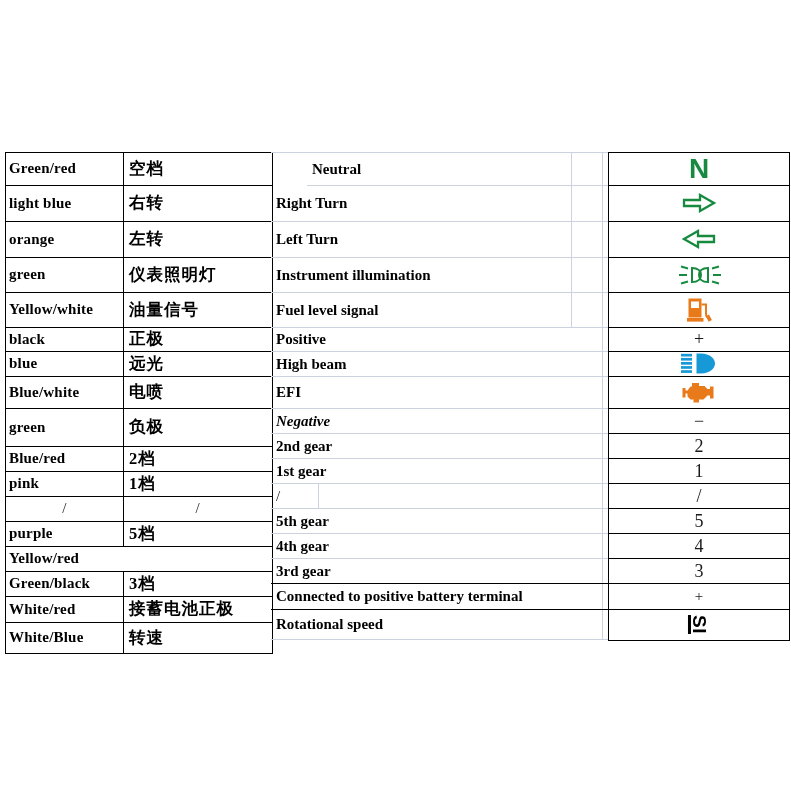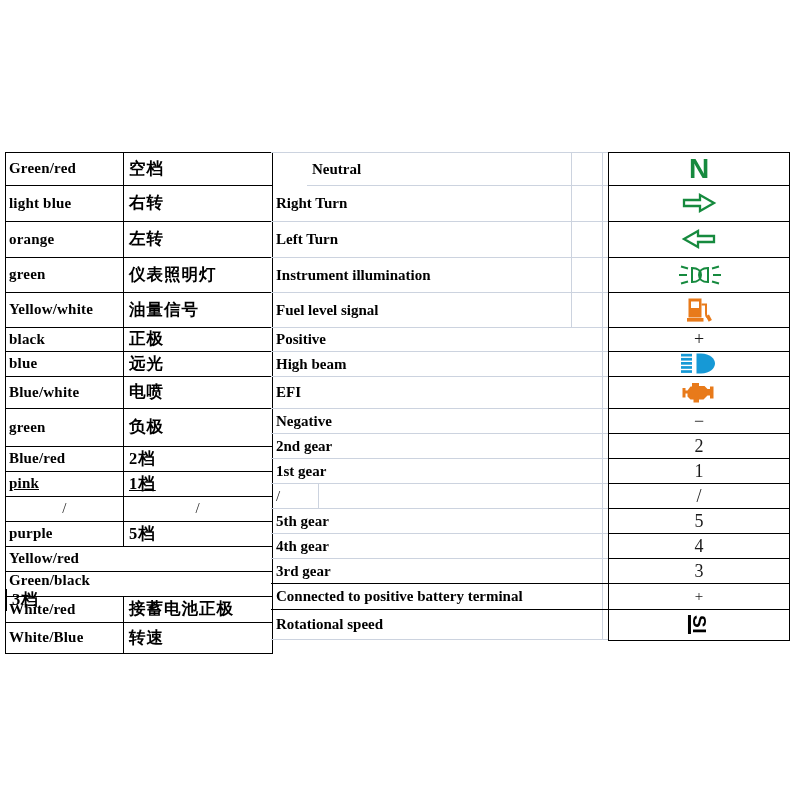--- a/index.html
+++ b/index.html
@@ -79,36 +79,36 @@
         <div class="cell-cn">电喷</div>
       </div>
       <div class="m-row" style="height: 38px;">
         <div class="cell-wire">green</div>
         <div class="cell-cn">负极</div>
       </div>
       <div class="m-row" style="height: 25px;">
         <div class="cell-wire">Blue/red</div>
         <div class="cell-cn">2档</div>
       </div>
-      <div class="m-row" style="height: 25px; text-decoration: underline;">
+      <div class="m-row" style="height: 25px;">
         <div class="cell-wire">pink</div>
         <div class="cell-cn">1档</div>
       </div>
       <div class="m-row divider-row" style="height: 25px;">
         <div class="cell-wire">/</div>
         <div class="cell-cn">/</div>
       </div>
       <div class="m-row" style="height: 25px;">
         <div class="cell-wire">purple</div>
         <div class="cell-cn">5档</div>
       </div>
       <div class="m-row" style="height: 25px;">
         <div class="cell-wire">Yellow/red</div>
       </div>
-      <div class="m-row" style="height: 25px; flex-direction: column;">
+      <div class="m-row" style="height: 25px;">
         <div class="cell-wire">Green/black</div>
         <div class="cell-cn">3档</div>
       </div>
       <div class="m-row" style="height: 26px;">
         <div class="cell-wire">White/red</div>
         <div class="cell-cn">接蓄电池正极</div>
       </div>
       <div class="m-row" style="height: 30px;">
         <div class="cell-wire">White/Blue</div>
         <div class="cell-cn">转速</div>
@@ -116,21 +116,21 @@
     </div>
   <div class="en-strip" id="enStrip">
       <div class="e-row" style="height: 33px; margin-left: 36px;">Neutral</div>
       <div class="e-row" style="height: 36px;">Right Turn</div>
       <div class="e-row" style="height: 36px;">Left Turn</div>
       <div class="e-row" style="height: 35px;">Instrument illumination</div>
       <div class="e-row" style="height: 35px;">Fuel level signal</div>
       <div class="e-row" style="height: 24px;">Positive</div>
       <div class="e-row" style="height: 25px;">High beam</div>
       <div class="e-row" style="height: 32px;">EFI</div>
-      <div class="e-row" style="height: 25px;">Negative</div>
+      <div class="e-row" style="height: 25px; font-style: italic;">Negative</div>
       <div class="e-row" style="height: 25px;">2nd gear</div>
       <div class="e-row" style="height: 25px;">1st gear</div>
       <div class="e-row divider-row" style="height: 25px;">/</div>
       <div class="e-row" style="height: 25px;">5th gear</div>
       <div class="e-row" style="height: 25px;">4th gear</div>
       <div class="e-row black-bottom" style="height: 25px;">3rd gear</div>
       <div class="e-row black-bottom" style="height: 26px;">Connected to positive battery terminal</div>
       <div class="e-row" style="height: 30px;">Rotational speed</div>
       <div class="grid-v" style="left: 47px; top: 331px; height: 25px;"></div>
       <div class="grid-v" style="left: 300px; top: 0px; height: 175px;"></div>

